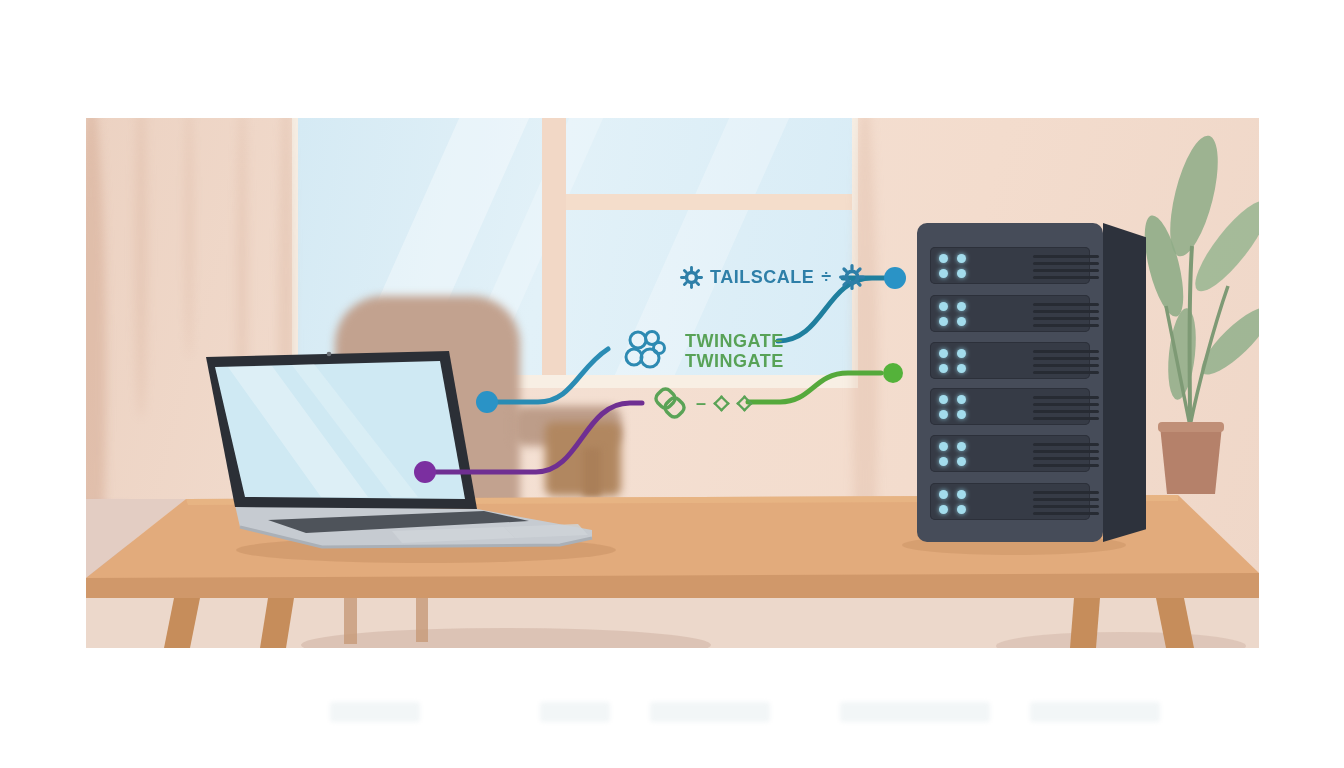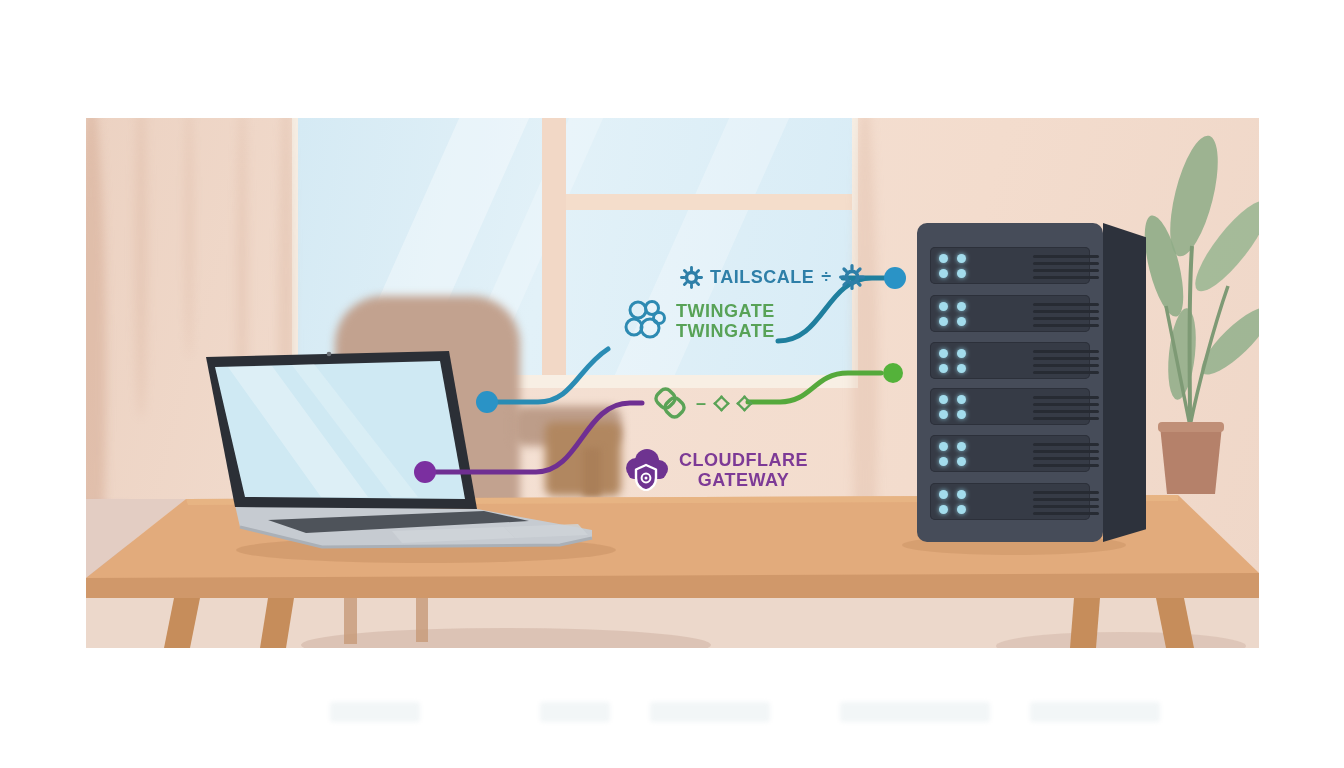--- a/index.html
+++ b/index.html
@@ -1,19 +1,19 @@
 <!DOCTYPE html>
 <html><head>
 <meta charset="utf-8">
 <style>
   html,body{margin:0;padding:0;background:#fff;}
   .stage{position:relative;width:1344px;height:768px;background:#ffffff;overflow:hidden;
          font-family:"Liberation Sans", sans-serif;}
   .illo{position:absolute;left:86px;top:118px;width:1173px;height:530px;overflow:hidden;
-        background:linear-gradient(105deg,#ecd2c2 0%,#f4e0d3 38%,#f3dccd 70%,#efd7c8 100%);text-align:center;}
+        background:linear-gradient(105deg,#ecd2c2 0%,#f4e0d3 38%,#f3dccd 70%,#efd7c8 100%);}
   
   .window{position:absolute;left:206px;top:0;width:566px;height:270px;background:#f6eee4;z-index:1;}
   .pane{position:absolute;left:6px;top:0;right:6px;bottom:13px;
         background:linear-gradient(100deg,#d5eaf4 0%,#e2f1f8 45%,#d8ecf6 100%);overflow:hidden;}
   .pane .streak{position:absolute;top:-20px;height:140%;background:#ffffff;opacity:.35;transform:skewX(-24deg);}
   .mullion-v{position:absolute;left:250px;top:0;width:24px;height:100%;background:#f2d8c6;}
   .mullion-h{position:absolute;left:274px;right:6px;top:76px;height:16px;background:#f4ddcb;}
   .sill{position:absolute;left:0;right:0;bottom:0;height:13px;background:#f8efe4;}
   
   .fold{position:absolute;border-radius:50%;background:rgba(208,163,140,.45);filter:blur(5px);z-index:2;}
@@ -40,21 +40,21 @@
                clip-path:polygon(0 0,100% 4.5%,100% 96%,0 100%);z-index:4;}
   .unit{position:absolute;left:13px;width:160px;height:37px;background:#363b46;border-radius:5px;
         box-shadow:inset 0 0 0 1px #2c303a;}
   .led-grid{position:absolute;left:9px;top:7px;display:grid;grid-template-columns:9px 9px;gap:6px 9px;}
   .led{width:9px;height:9px;border-radius:50%;background:#a3dcec;box-shadow:0 0 5px rgba(150,220,240,.85);}
   .vent{position:absolute;left:103px;width:66px;height:3px;background:#272b33;border-radius:2px;}
   
   .label-row{position:absolute;display:flex;align-items:center;z-index:6;
              font-weight:700;letter-spacing:.5px;}
   .lbl-tailscale{left:594px;top:146px;gap:7px;color:#2e7fa8;font-size:18px;}
-  .lbl-twingate{left:537px;top:180px;gap:9px;color:#58a257;font-size:18px;}
+  .lbl-twingate{left:537px;top:210px;gap:18px;color:#58a257;font-size:18px;}
   .lbl-link{left:564px;top:265px;gap:6px;color:#5aa356;font-size:18px;}
   .lbl-cloudflare{left:536px;top:331px;gap:9px;color:#7d3a96;font-size:18px;}
   .two-line{line-height:20px;}
   
   .wm{position:absolute;top:702px;height:20px;background:#f2f6f7;filter:blur(2px);border-radius:3px;}
 </style>
 </head>
 <body>
 
 <div class="stage">
@@ -290,37 +290,20 @@
         <g stroke="#5aa356" stroke-width="2.4" fill="none">
           <rect x="4" y="4" width="10" height="10" transform="rotate(45 9 9)"></rect>
         </g>
         <circle cx="9" cy="2" r="1.4" fill="#5aa356"></circle>
           <circle cx="9" cy="16" r="1.4" fill="#5aa356"></circle>
         <circle cx="2" cy="9" r="1.4" fill="#5aa356"></circle>
           <circle cx="16" cy="9" r="1.4" fill="#5aa356"></circle>
       </svg>
     </div>
 
-    <div class="label-row lbl-cloudflare">
-      <svg width="48" height="42" viewBox="0 0 48 42">
-        <g fill="#6e3390">
-          <circle cx="14" cy="19" r="10"></circle>
-          <circle cx="25" cy="12" r="12"></circle>
-          <circle cx="37" cy="20" r="9"></circle>
-          <rect x="6" y="18" width="38" height="12" rx="6"></rect>
-        </g>
-        <path d="M24,16 L34,20.5 V29 C34,35 30,39.5 24,41.5 C18,39.5 14,35 14,29 V20.5 Z" fill="#6e3390" stroke="#ffffff" stroke-width="2.4" stroke-linejoin="round"></path>
-        <circle cx="24" cy="29" r="4.4" stroke="#ffffff" stroke-width="2" fill="none"></circle>
-        <circle cx="24" cy="29" r="1.5" fill="#ffffff"></circle>
-      </svg>
-      <div class="two-line">
-        <div>CLOUDFLARE</div>
-        <div>GATEWAY</div>
-      </div>
-    </div>
 
   </div>
 
   <div class="wm" style="left:330px;width:90px;"></div>
   <div class="wm" style="left:540px;width:70px;"></div>
   <div class="wm" style="left:650px;width:120px;"></div>
   <div class="wm" style="left:840px;width:150px;"></div>
   <div class="wm" style="left:1030px;width:130px;"></div>
 </div>
 

